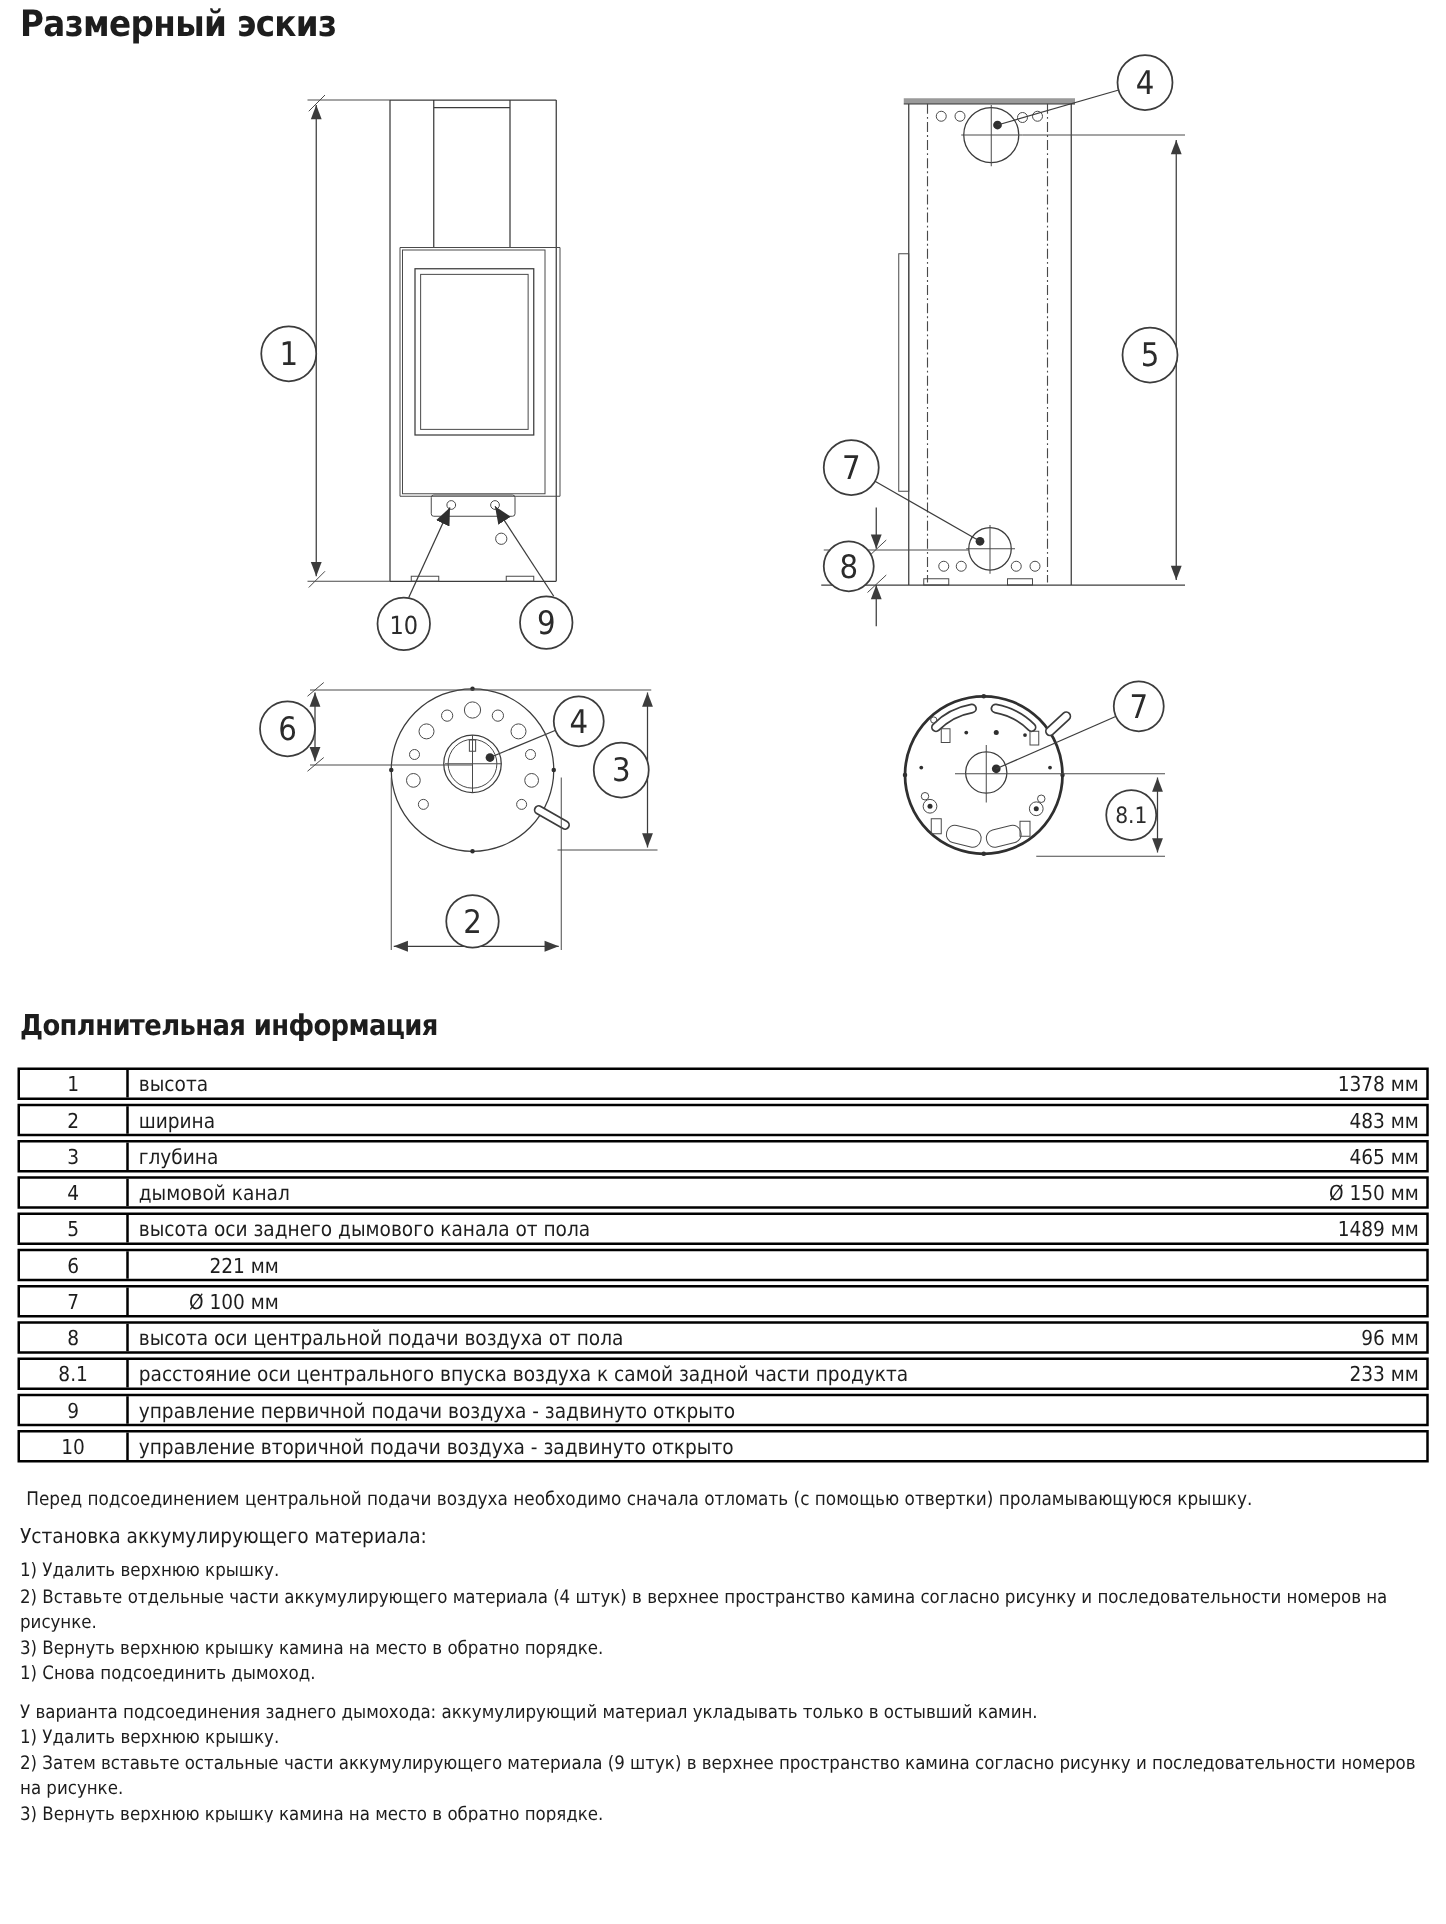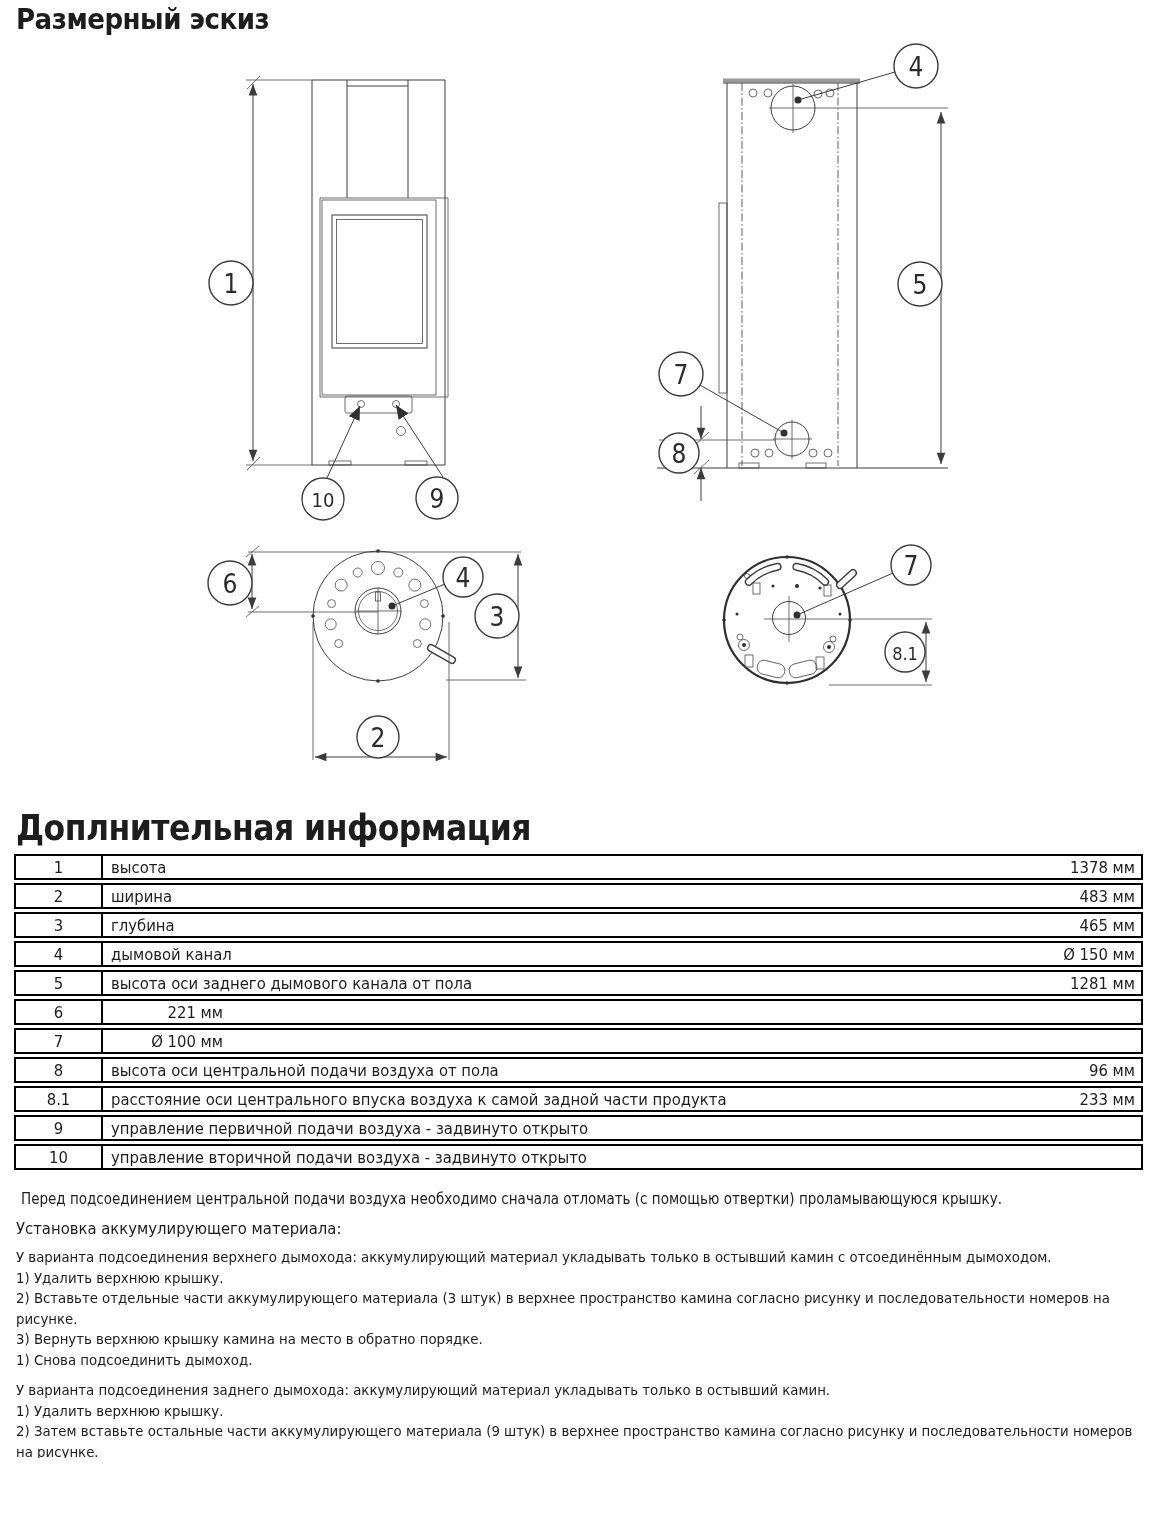--- a/index.html
+++ b/index.html
@@ -3,21 +3,21 @@
 <meta charset="utf-8">
 <style>
   html,body { margin:0; padding:0; background:#fff; }
   .page {
     position:relative; width:1157px; height:1458px; background:#fff;
     font-family:"DejaVu Sans","Liberation Sans",sans-serif;
     font-stretch:condensed;
     color:#1d1d1d; overflow:hidden;
   }
   .h1 { position:absolute; left:16px; top:2px; font-size:29px; font-weight:bold; letter-spacing:-0.5px; }
-  .h2 { position:absolute; left:16px; top:808px; font-size:35px; font-weight:bold; letter-spacing:-0.5px; }
+  .h2 { position:absolute; left:16px; top:808px; font-size:23px; font-weight:bold; letter-spacing:-0.5px; }
 
   svg.diagram { position:absolute; left:0; top:0; }
   .ln   { stroke:#3c3c3c; stroke-width:1; fill:none; }
   .ln2  { stroke:#2f2f2f; stroke-width:2.2; fill:none; }
   .thin { stroke:#4a4a4a; stroke-width:0.8; fill:none; }
   .dim  { stroke:#3c3c3c; stroke-width:1; fill:none; }
   .lnd  { stroke:#4a4a4a; stroke-width:0.9; fill:none; stroke-dasharray:8 2.5 1.5 2.5; }
   .dot  { fill:#2f2f2f; stroke:none; }
   .tube-o { stroke:#3c3c3c; stroke-width:8; stroke-linecap:round; fill:none; }
   .tube-i { stroke:#ffffff; stroke-width:5.2; stroke-linecap:round; fill:none; }
@@ -252,21 +252,21 @@
       <div class="tval">465 мм</div>
     </div>
     <div class="trow">
       <div class="tnum">4</div>
       <div class="tdesc">дымовой канал</div>
       <div class="tval">Ø 150 мм</div>
     </div>
     <div class="trow">
       <div class="tnum">5</div>
       <div class="tdesc">высота оси заднего дымового канала от пола</div>
-      <div class="tval">1281 мм</div>
+      <div class="tval">1489 мм</div>
     </div>
     <div class="trow">
       <div class="tnum">6</div>
       <div class="tval">221 мм</div>
     </div>
     <div class="trow">
       <div class="tnum">7</div>
       <div class="tval">Ø 100 мм</div>
     </div>
     <div class="trow">
@@ -289,23 +289,22 @@
       <div class="tdesc">управление вторичной подачи воздуха - задвинуто открыто</div>
       <div class="tval"></div>
     </div>
   </div>
 
   <div class="textblock">
     <div class="note">Перед подсоединением центральной подачи воздуха необходимо сначала отломать (с помощью отвертки) проламывающуюся крышку.</div>
     <div class="install-title">Установка аккумулирующего материала:</div>
 
     <div class="group">
-      <div>У варианта подсоединения верхнего дымохода: аккумулирующий материал укладывать только в остывший камин с отсоединённым дымоходом.</div>
       <div>1) Удалить верхнюю крышку.</div>
-      <div>2) Вставьте отдельные части аккумулирующего материала (3 штук) в верхнее пространство камина согласно рисунку и последовательности номеров на рисунке.</div>
+      <div>2) Вставьте отдельные части аккумулирующего материала (4 штук) в верхнее пространство камина согласно рисунку и последовательности номеров на рисунке.</div>
       <div>3) Вернуть верхнюю крышку камина на место в обратно порядке.</div>
       <div>1) Снова подсоединить дымоход.</div>
     </div>
 
     <div class="group second">
       <div>У варианта подсоединения заднего дымохода: аккумулирующий материал укладывать только в остывший камин.</div>
       <div>1) Удалить верхнюю крышку.</div>
       <div>2) Затем вставьте остальные части аккумулирующего материала (9 штук) в верхнее пространство камина согласно рисунку и последовательности номеров на рисунке.</div>
       <div>3) Вернуть верхнюю крышку камина на место в обратно порядке.</div>
       <div>4) Если дымоход не подсоединён - подсоедините его.</div>

